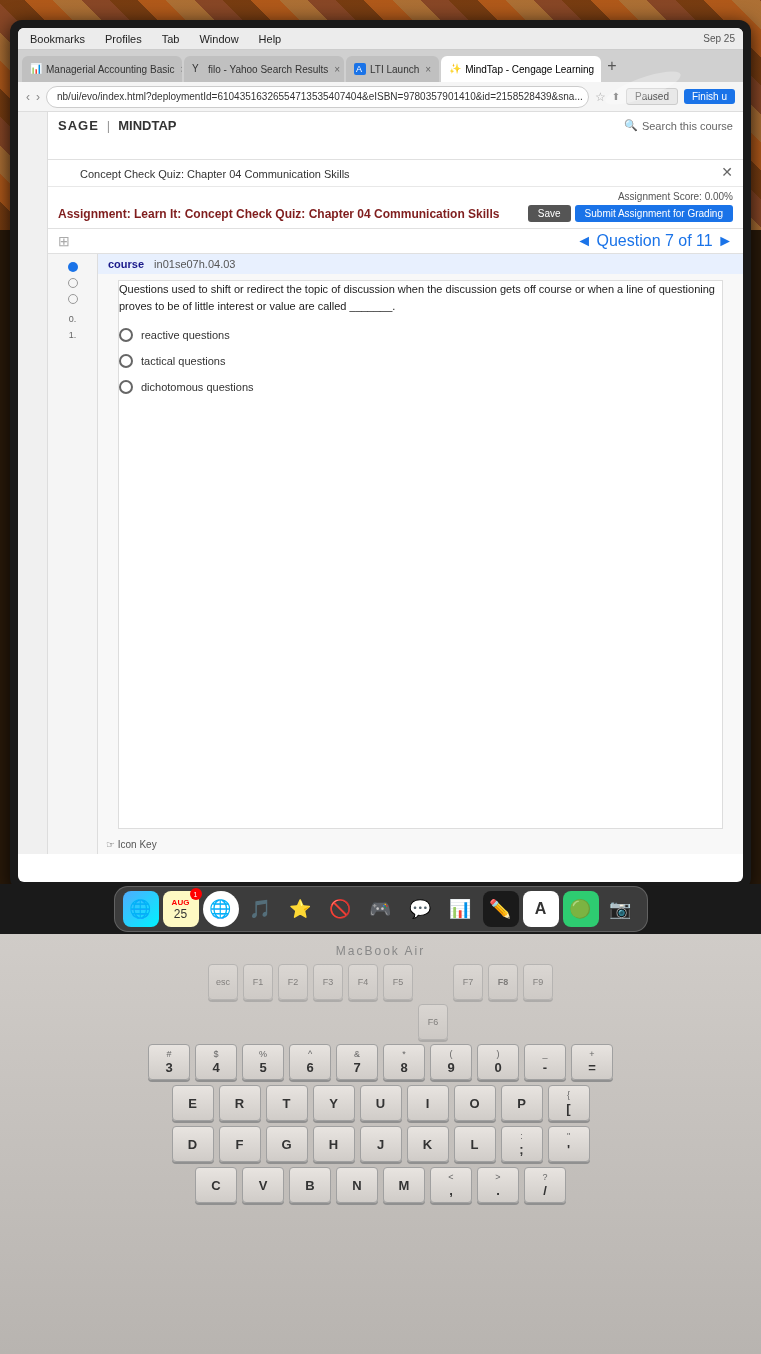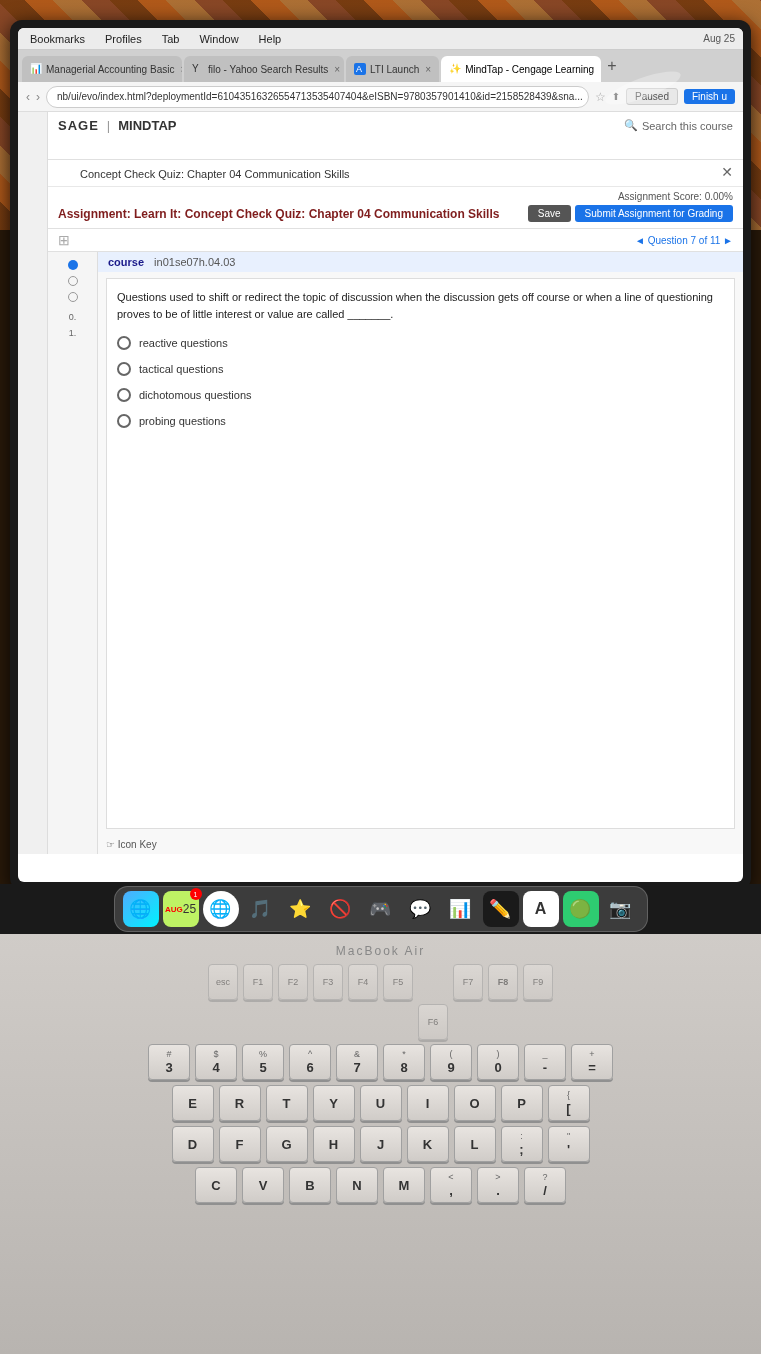--- a/index.html
+++ b/index.html
@@ -306,21 +306,21 @@
     .question-nav {
       background: #fff;
       padding: 3px 10px;
       border-bottom: 1px solid #e0e0e0;
       display: flex;
       align-items: center;
       justify-content: space-between;
     }
 
     .question-nav-arrow {
-      font-size: 10px;
+      font-size: 16px;
       color: #1a73e8;
       cursor: pointer;
     }
 
     .questions-list-header {
       background: #e8f0fe;
       padding: 4px 10px;
       display: flex;
       align-items: center;
       gap: 10px;
@@ -334,22 +334,21 @@
 
     .question-id-label {
       font-size: 11px;
       color: #555;
     }
 
     
     .question-box {
       background: #fff;
       border: 1px solid #ddd;
-      margin: 6px 8px;
-      padding: 10px;
+      margin: 6px 20px;
       flex: 1;
       overflow: hidden;
     }
 
     .question-text {
       font-size: 11px;
       color: #222;
       line-height: 1.5;
       margin-bottom: 12px;
     }
@@ -519,21 +518,21 @@
 
 <div class="screen-bezel">
   <div class="screen-inner">
 
     <div class="browser-menu-bar">
       <span class="browser-menu-item">Bookmarks</span>
       <span class="browser-menu-item">Profiles</span>
       <span class="browser-menu-item">Tab</span>
       <span class="browser-menu-item">Window</span>
       <span class="browser-menu-item">Help</span>
-      <span style="margin-left:auto; font-size:10px; color:#555;">Aug 25</span>
+      <span style="margin-left:auto; font-size:10px; color:#555;">Sep 25</span>
     </div>
 
     <div class="tab-bar">
       <div class="tab">
         <span class="tab-favicon">📊</span>
         <span>Managerial Accounting Basic</span>
         <span class="tab-close">×</span>
       </div>
       <div class="tab">
         <span class="tab-favicon">Y</span>
@@ -634,24 +633,20 @@
                 <span class="option-label">reactive questions</span>
               </div>
               <div class="answer-option">
                 <div class="radio-outer"></div>
                 <span class="option-label">tactical questions</span>
               </div>
               <div class="answer-option">
                 <div class="radio-outer"></div>
                 <span class="option-label">dichotomous questions</span>
               </div>
-              <div class="answer-option">
-                <div class="radio-outer"></div>
-                <span class="option-label">probing questions</span>
-              </div>
             </div>
 
             <div class="icon-key">
               <span>☞ Icon Key</span>
             </div>
           </div>
         </div>
       </div>
     </div>
 
@@ -659,21 +654,21 @@
   </div>
 </div>
 
 <div class="screen-label">MacBook Air</div>
 
 <div class="mac-bottom">
   <div style="position:relative;">
     <div style="display:flex;gap:4px;align-items:center;background:rgba(255,255,255,0.15);border-radius:14px;padding:4px 8px;border:1px solid rgba(255,255,255,0.2);">
       <div class="dock-item" style="background:linear-gradient(135deg,#4facfe,#00f2fe);border-radius:8px;">🌐</div>
       <div class="dock-item" style="position:relative;">
-        <div style="background:#bef264;border-radius:8px;width:36px;height:36px;display:flex;flex-direction:row;align-items:center;justify-content:center;">
+        <div style="background:#fef9c3;border-radius:8px;width:36px;height:36px;display:flex;flex-direction:column;align-items:center;justify-content:center;">
           <span style="font-size:8px;color:red;font-weight:bold;">AUG</span>
           <span style="font-size:12px;font-weight:normal;color:#333;">25</span>
         </div>
         <div style="position:absolute;top:-3px;right:-3px;background:red;color:white;font-size:7px;border-radius:50%;width:12px;height:12px;display:flex;align-items:center;justify-content:center;">1</div>
       </div>
       <div class="dock-item" style="background:white;border-radius:50%;">🌐</div>
       <div class="dock-item">🎵</div>
       <div class="dock-item">⭐</div>
       <div class="dock-item">🚫</div>
       <div class="dock-item">🎮</div>

